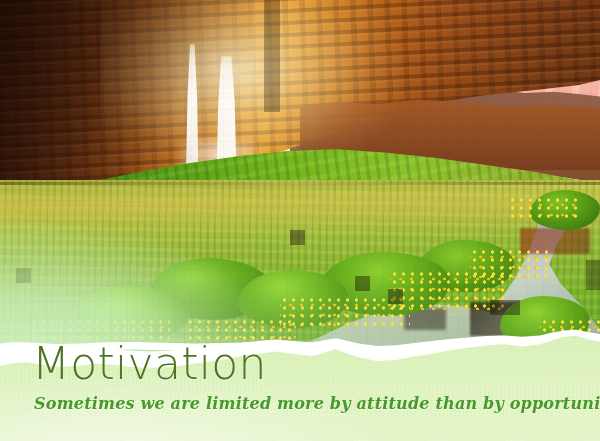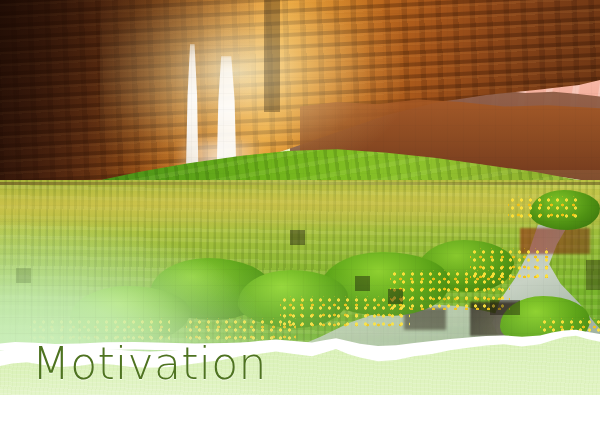--- a/index.html
+++ b/index.html
@@ -1,20 +1,20 @@
 <!DOCTYPE html>
 <html><head>
 <meta charset="utf-8">
 <style>
   html,body{margin:0;padding:0;background:#fff;}
   body{font-family:"Liberation Sans",sans-serif;}
 
   .card{
     position:relative;
-    width:600px;height:395px;
+    width:600px;height:441px;
     overflow:hidden;
     background:#e9f7cf;
     text-align:right;
   }
 
   
   .photo{
     position:absolute;left:0;top:0;width:600px;height:365px;
     overflow:hidden;
   }

